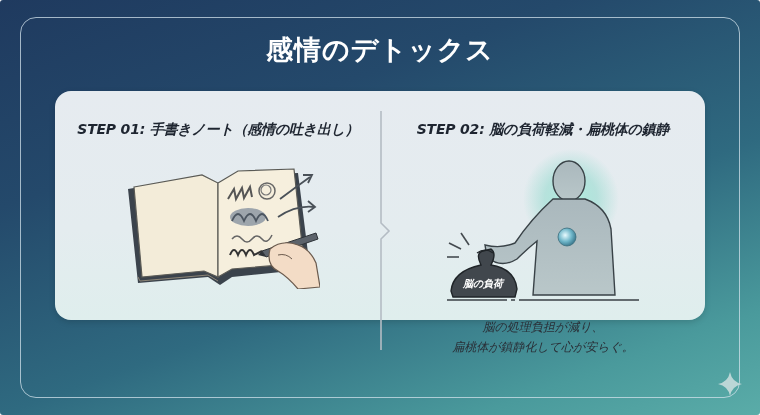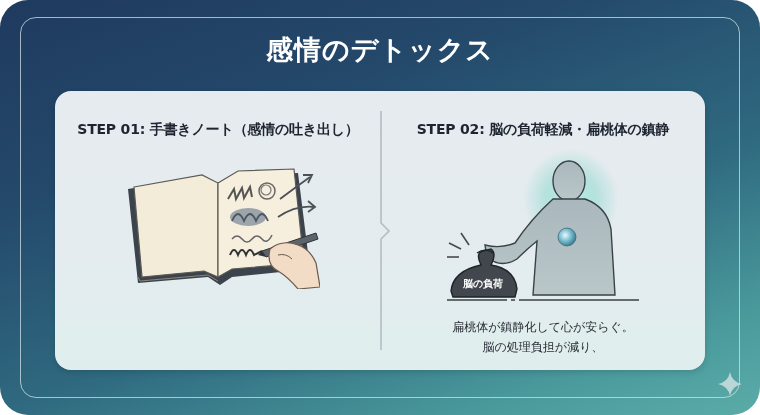--- a/index.html
+++ b/index.html
@@ -1,38 +1,39 @@
 <!DOCTYPE html>
 <html><head>
 <meta charset="utf-8">
 <style>
   * { box-sizing: border-box; margin: 0; padding: 0; }
   html, body { width: 760px; height: 415px; overflow: hidden; background: #ffffff; }
   body { font-family: "DejaVu Sans", "Liberation Sans", sans-serif; }
   .canvas {
     position: absolute; left: 0; top: 0; width: 760px; height: 415px;
-    border-radius: 28px;
+    border-radius: 3px;
     background: linear-gradient(160deg, #1f3a5f 0%, #24496b 30%, #2f6a80 60%, #4a9a9c 85%, #5aaca8 100%);
     overflow: hidden;
     padding-left: 20px;
   }
   .frame {
     position: absolute; left: 20px; top: 17px; width: 720px; height: 381px;
     border: 1.5px solid rgba(210, 225, 235, 0.75);
     border-radius: 16px;
   }
   .title {
     position: absolute; left: 0; top: 32px; width: 760px; text-align: center;
     color: #ffffff; font-size: 27px; font-weight: bold; letter-spacing: 1px;
   }
   .panel {
-    position: absolute; left: 55px; top: 91px; width: 650px; height: 279px;
+    position: absolute; left: 55px; top: 91px; width: 650px; height: 229px;
     border-radius: 16px;
     background: linear-gradient(180deg, #e6ebf0 0%, #e4ecef 60%, #dfeeed 100%);
     box-shadow: 0 2px 6px rgba(0,0,0,0.15);
+    font-style: italic;
   }
   .step {
     position: absolute; top: 0; height: 279px;
   }
   .step.left { left: 0; width: 326px; }
   .step.right { left: 326px; width: 324px; }
   .step-heading {
     position: absolute; top: 30px; width: 100%; text-align: center;
     font-size: 14px; font-weight: bold; color: #1e2530; letter-spacing: -0.2px;
   }
@@ -130,22 +131,22 @@
         <path d="M8 108 L20 108" stroke="#454b50" stroke-width="1.6"></path>
 
         <path d="M44 102 Q36 104 42 116 Q14 122 12 142 L14 148 L76 148 L78 140 Q76 120 52 116 Q58 104 52 100 Z" fill="#41474d" stroke="#1f2428" stroke-width="1.4"></path>
         <path d="M38 104 q8 -6 16 0" fill="none" stroke="#1f2428" stroke-width="1.2"></path>
         <text x="44" y="138" text-anchor="middle" font-size="10" font-weight="bold" fill="#ffffff" font-family="DejaVu Sans, sans-serif">脳の負荷</text>
 
         <path d="M8 151 L200 151" stroke="#3a4045" stroke-width="1.4" stroke-dasharray="60 4 4 4 120 4 4"></path>
       </svg>
 
       <div class="step-desc">
+        <div>脳の処理負担が減り、</div>
         <div>扁桃体が鎮静化して心が安らぐ。</div>
-        <div>脳の処理負担が減り、</div>
       </div>
     </div>
   </div>
 
   <svg class="sparkle" viewBox="0 0 28 28">
     <path d="M14 2 Q16 12 26 14 Q16 16 14 26 Q12 16 2 14 Q12 12 14 2 Z" fill="#c6dcdc" opacity="0.9"></path>
   </svg>
 </div>
 
 </body></html>

